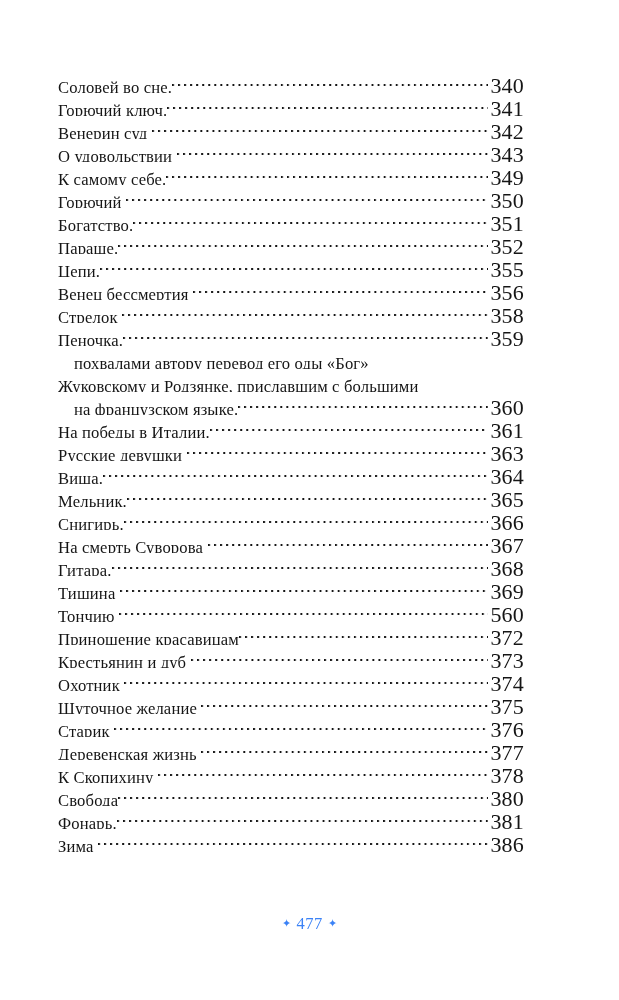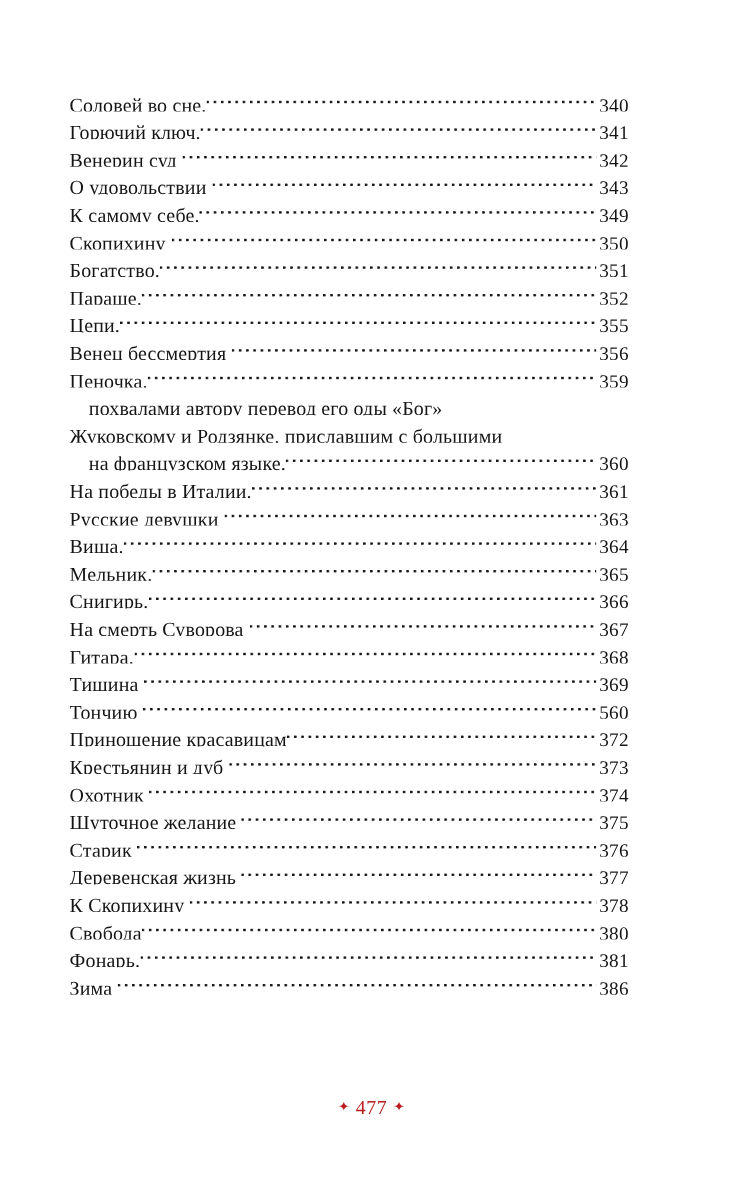--- a/index.html
+++ b/index.html
@@ -81,39 +81,39 @@
     background-size: 6.05px 2px;
     background-repeat: repeat-x;
     background-position: left bottom;
   }
   
   .toc-leader.blank::after { content: none; }
 
   .toc-page {
     flex: 0 0 auto;
     text-align: center;
-    font-size: 16px;
+    font-size: 22px;
     padding-left: 2.5px;
     letter-spacing: 0.2px;
   }
 
   
   .toc-line.tight .toc-title { padding-right: 0px; }
   .toc-line.loose .toc-title { padding-right: 4.5px; }
 
   
   #footer {
     position: absolute;
     left: 0;
     top: 912px;
     width: 619px;
     text-align: center;
     font-size: 16.5px;
     line-height: 22px;
-    color: #b91c1c;
+    color: #3b82f6;
     letter-spacing: 0.5px;
   }
   #footer .orn {
     display: inline-block;
     font-size: 11px;
     vertical-align: 2px;
     transform: scaleX(1.05);
   }
   #footer .folio {
     display: inline-block;
@@ -156,21 +156,21 @@
       </div>
       <div class="toc-entry">
         <div class="toc-line tight">
           <span class="toc-title">К самому себе.</span>
           <span class="toc-leader"></span>
           <span class="toc-page">349</span>
         </div>
       </div>
       <div class="toc-entry">
         <div class="toc-line loose">
-          <span class="toc-title">Скопихину</span>
+          <span class="toc-title">Горючий</span>
           <span class="toc-leader"></span>
           <span class="toc-page">350</span>
         </div>
       </div>
       <div class="toc-entry">
         <div class="toc-line tight">
           <span class="toc-title">Богатство.</span>
           <span class="toc-leader"></span>
           <span class="toc-page">351</span>
         </div>
@@ -187,20 +187,27 @@
           <span class="toc-title">Цепи.</span>
           <span class="toc-leader"></span>
           <span class="toc-page">355</span>
         </div>
       </div>
       <div class="toc-entry">
         <div class="toc-line loose">
           <span class="toc-title">Венец бессмертия</span>
           <span class="toc-leader"></span>
           <span class="toc-page">356</span>
+        </div>
+      </div>
+      <div class="toc-entry">
+        <div class="toc-line loose">
+          <span class="toc-title">Стрелок</span>
+          <span class="toc-leader"></span>
+          <span class="toc-page">358</span>
         </div>
       </div>
       <div class="toc-entry">
         <div class="toc-line tight">
           <span class="toc-title">Пеночка.</span>
           <span class="toc-leader"></span>
           <span class="toc-page">359</span>
         </div>
       </div>
       <div class="toc-entry">

